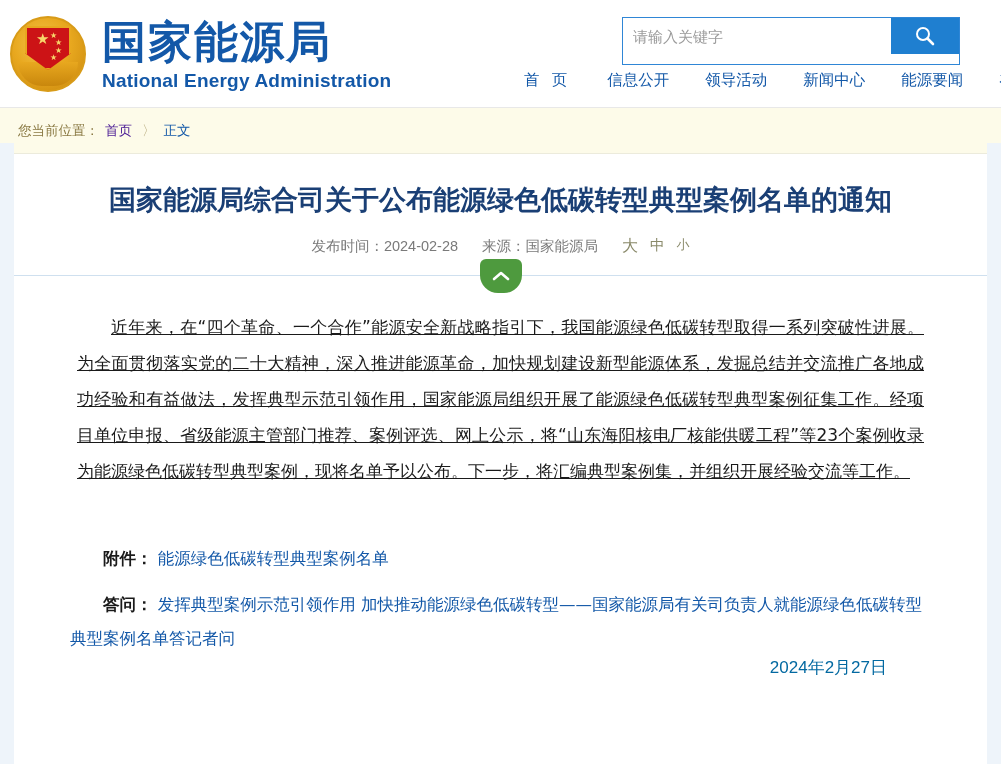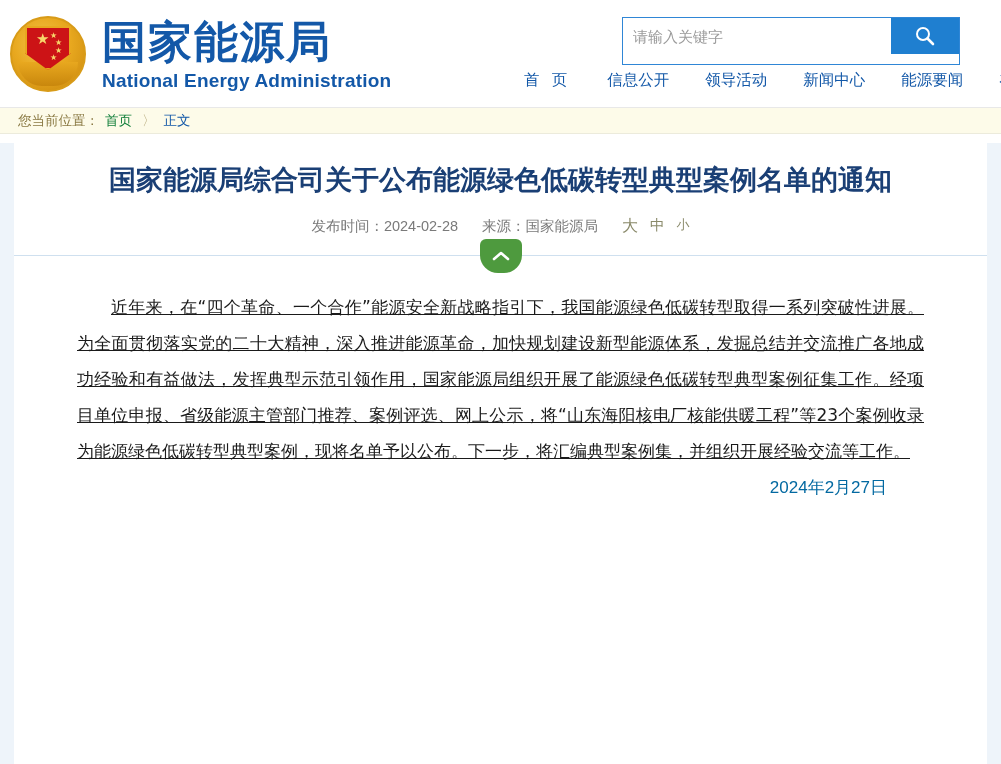--- a/index.html
+++ b/index.html
@@ -127,31 +127,31 @@
     align-items: center;
     gap: 36px;
     font-size: 15.5px;
     color: #1358a8;
   }
   .nav a { color: #1358a8; text-decoration: none; white-space: nowrap; }
   .nav a.home { letter-spacing: 4px; }
 
   
   .crumb-bar {
-    height: 26px;
+    height: 46px;
     background: #fdfbe9;
     border-bottom: 1px solid #ecebdc;
     display: flex;
     align-items: center;
     padding-left: 18px;
     font-size: 13.5px;
     color: #7a6a3a;
   }
   .crumb-bar .lbl { color: #8a7a44; }
-  .crumb-bar a { color: #15803d; text-decoration: none; margin: 0 6px; }
+  .crumb-bar a { color: #4c1d95; text-decoration: none; margin: 0 6px; }
   .crumb-sep { color: #b9ad80; margin: 0 4px; }
   .crumb-cur { color: #1358a8; margin-left: 4px; }
 
   
   .article {
     margin: 0 14px;
     background: #fff;
     padding-top: 26px;
     position: relative;
   }
@@ -323,17 +323,27 @@
             <polyline points="3,10 10,4 17,10" fill="none" stroke="#ffffff" stroke-width="2.6" stroke-linecap="round" stroke-linejoin="round"></polyline>
           </svg>
         </span>
       </div>
     </div>
 
     <div class="body-text">
       <p>近年来，在“四个革命、一个合作”能源安全新战略指引下，我国能源绿色低碳转型取得一系列突破性进展。为全面贯彻落实党的二十大精神，深入推进能源革命，加快规划建设新型能源体系，发掘总结并交流推广各地成功经验和有益做法，发挥典型示范引领作用，国家能源局组织开展了能源绿色低碳转型典型案例征集工作。经项目单位申报、省级能源主管部门推荐、案例评选、网上公示，将“山东海阳核电厂核能供暖工程”等23个案例收录为能源绿色低碳转型典型案例，现将名单予以公布。下一步，将汇编典型案例集，并组织开展经验交流等工作。</p>
     </div>
 
+    <div class="attach">
+      <div class="row">
+        <span class="k">附件：</span>
+        <a href="#">能源绿色低碳转型典型案例名单</a>
+      </div>
+      <div class="q-row">
+        <span class="k">答问：</span>
+        <a href="#" class="q-link">发挥典型案例示范引领作用  加快推动能源绿色低碳转型——国家能源局有关司负责人就能源绿色低碳转型典型案例名单答记者问</a>
+      </div>
+    </div>
 
     <div class="sig-date">2024年2月27日</div>
 
   </div>
 </div>
 
 </body></html>

